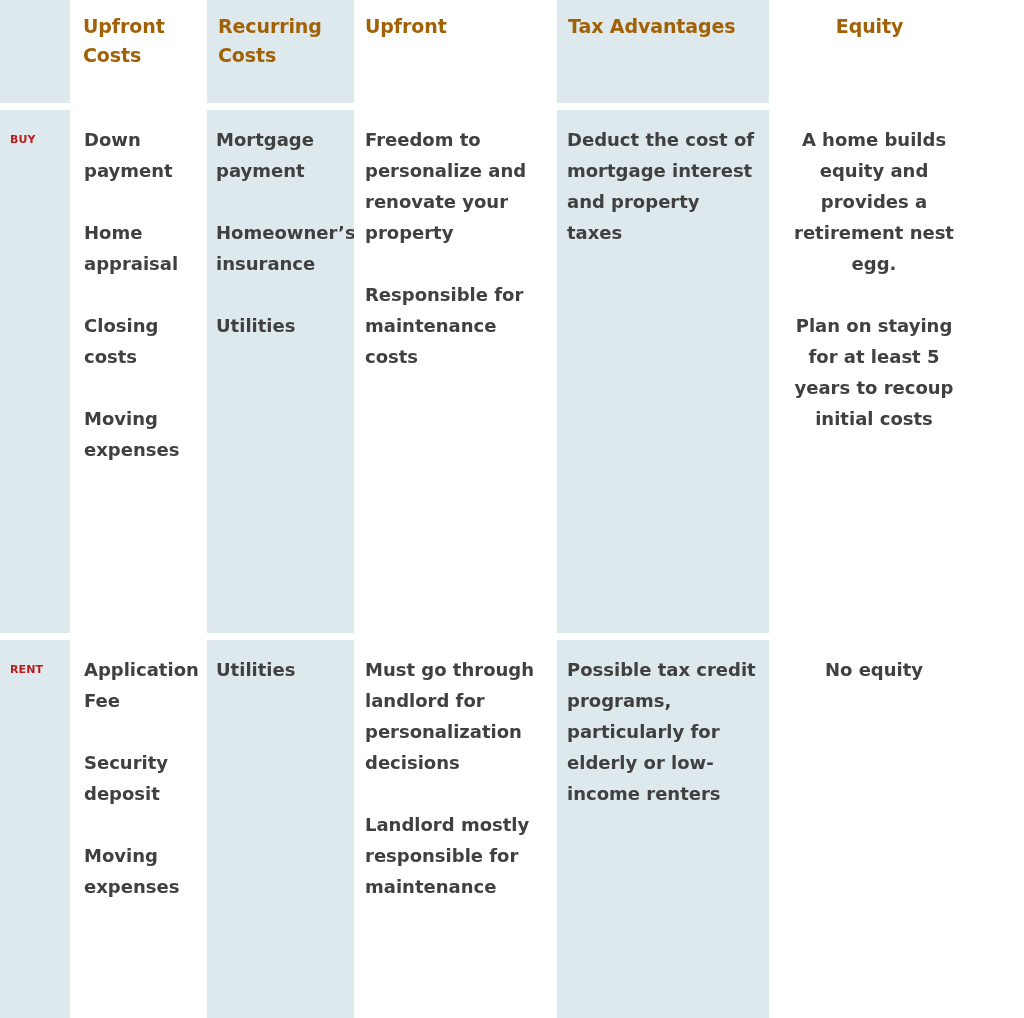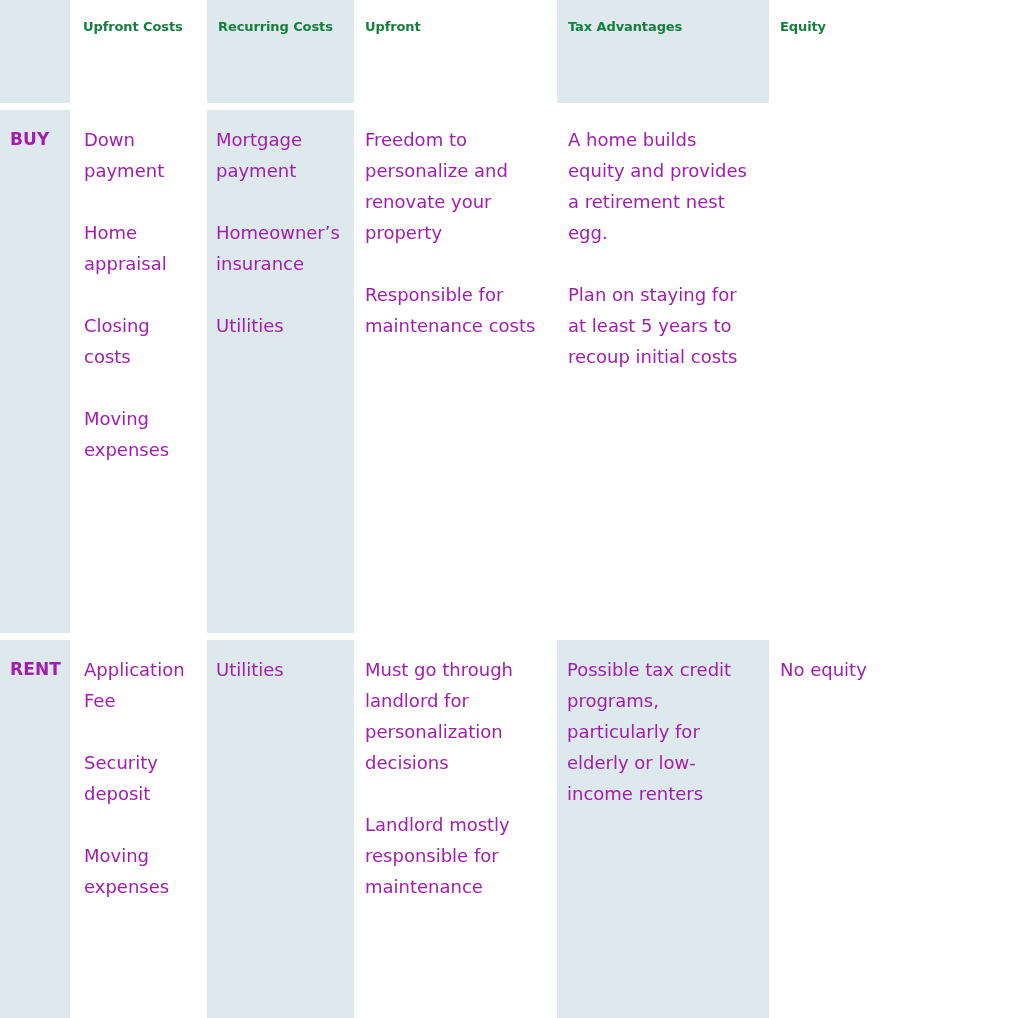--- a/index.html
+++ b/index.html
@@ -33,58 +33,58 @@
   .row-rent     { height: 385px; }
 
   
   .col-label    { width: 70px;  }
   .col-spacer   { width: 2px;   }
   .col-upfront  { width: 133px; }
   .col-gap      { width: 2px;   }
   .col-recurring{ width: 147px; }
   .col-upkeep   { width: 203px; }
   .col-tax      { width: 212px; }
-  .col-equity   { width: 201px; }
+  .col-equity   { width: 201px; text-align: center; }
 
   .cell {
     box-sizing: border-box;
     overflow: hidden;
   }
 
   .cell.shaded { background: #dee9ed; }
   .cell.plain  { background: #ffffff; }
 
   .cell-pad {
     padding: 14px 11px 0 11px;
   }
   .cell-pad-head {
     padding: 12px 11px 0 11px;
   }
 
   .head-text {
-    font-size: 13px;
+    font-size: 19px;
     font-weight: bold;
-    color: #15803d;
+    color: #a16207;
     line-height: 29px;
     letter-spacing: -0.1px;
   }
 
   .row-label-text {
-    font-size: 17px;
+    font-size: 11px;
     font-weight: bold;
-    color: #a21caf;
+    color: #b91c1c;
     line-height: 31px;
     letter-spacing: 0.1px;
   }
 
   .body-text {
     font-size: 18px;
-    color: #a21caf;
+    color: #404040;
     line-height: 31px;
-    font-weight: 400;
+    font-weight: 700;
   }
 
   .body-text p {
     margin: 0 0 31px 0;
   }
   .body-text p:last-child {
     margin-bottom: 0;
   }
 
   
@@ -169,20 +169,25 @@
         </div>
     </div>
 
     <div class="cell plain col-upkeep">
       <div class="cell-pad body-text">
           <p>Freedom to personalize and renovate your property</p>
           <p>Responsible for maintenance costs</p>
         </div>
     </div>
 
+    <div class="cell shaded col-tax">
+      <div class="cell-pad body-text">
+          <p>Deduct the cost of mortgage interest and property taxes</p>
+        </div>
+    </div>
 
     <div class="cell plain col-equity">
       <div class="cell-pad body-text">
           <p>A home builds equity and provides a retirement nest egg.</p>
           <p>Plan on staying for at least 5 years to recoup initial costs</p>
         </div>
     </div>
   </div>
 
   <div class="row-gap"></div>

